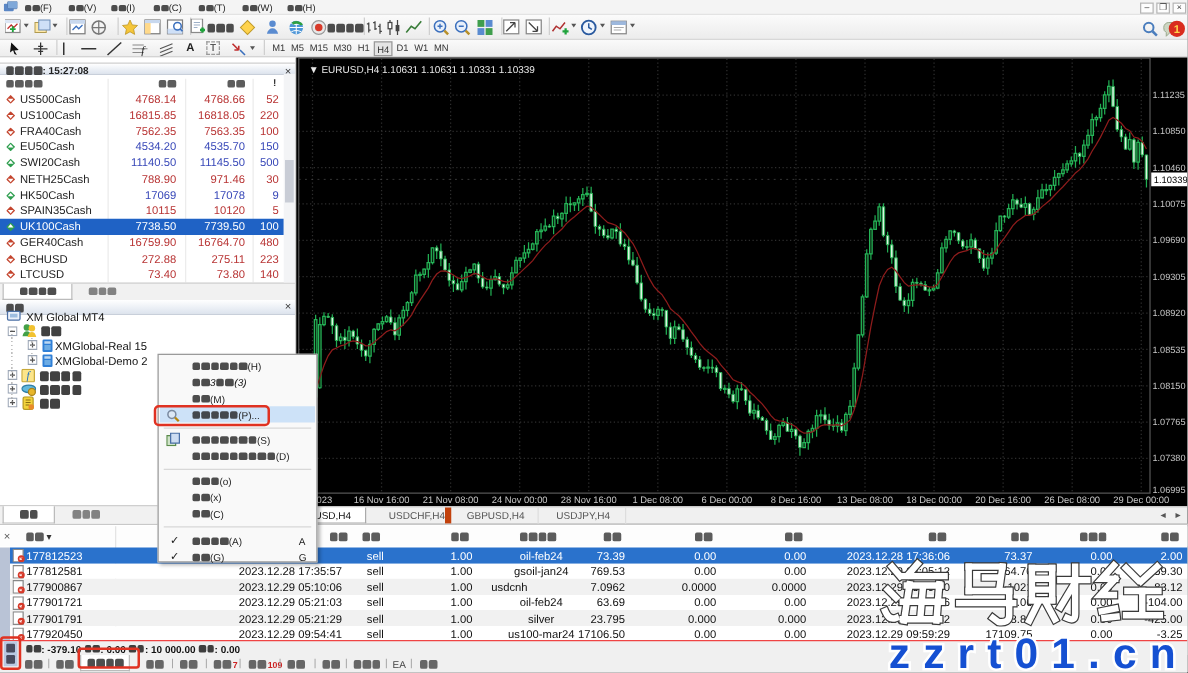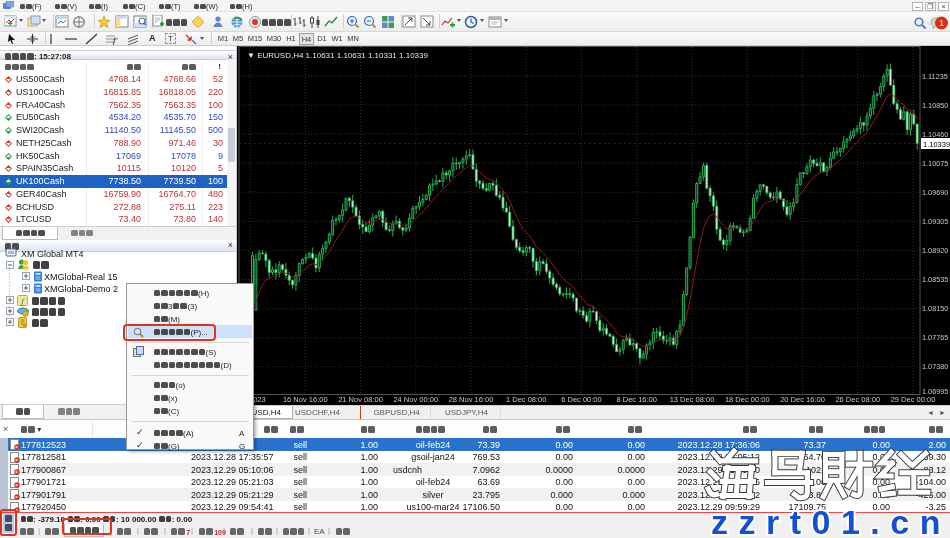--- a/index.html
+++ b/index.html
@@ -446,21 +446,21 @@
       <text x="344.5" y="356" font-size="7.5" fill="#c8c8c8" text-anchor="middle" font-family="Liberation Sans">6 Dec 00:00</text>
       <text x="399.75" y="356" font-size="7.5" fill="#c8c8c8" text-anchor="middle" font-family="Liberation Sans">8 Dec 16:00</text>
       <text x="455" y="356" font-size="7.5" fill="#c8c8c8" text-anchor="middle" font-family="Liberation Sans">13 Dec 08:00</text>
       <text x="510.25" y="356" font-size="7.5" fill="#c8c8c8" text-anchor="middle" font-family="Liberation Sans">18 Dec 00:00</text>
       <text x="565.5" y="356" font-size="7.5" fill="#c8c8c8" text-anchor="middle" font-family="Liberation Sans">20 Dec 16:00</text>
       <text x="620.75" y="356" font-size="7.5" fill="#c8c8c8" text-anchor="middle" font-family="Liberation Sans">26 Dec 08:00</text>
       <text x="676" y="356" font-size="7.5" fill="#c8c8c8" text-anchor="middle" font-family="Liberation Sans">29 Dec 00:00</text>
     </svg>
     <div class="abs" style="left:0;top:359px;width:713px;height:14px;background:#f0f0f0;border-top:1px solid #cfcfcf">
       <span class="abs" style="left:0px;top:0;width:56px;height:13px;background:#fff;border:1px solid #aaa;border-top:none;font-size:8px;color:#111;text-align:left;padding-left:2px;padding-top:1.5px">URUSD,H4</span>
-      <span class="abs" style="left:58px;top:0;width:66px;height:13px;font-size:8px;color:#555;text-align:left;padding-top:1.5px;border-right:1px solid #c2410c">USDCHF,H4</span>
+      <span class="abs" style="left:58px;top:0;width:66px;height:13px;font-size:8px;color:#555;text-align:right;padding-top:1.5px;border-right:5px solid #c2410c">USDCHF,H4</span>
       <span class="abs" style="left:126px;top:0;width:68px;height:13px;font-size:8px;color:#555;text-align:center;padding-top:1.5px;border-right:1px solid #ddd">GBPUSD,H4</span>
       <span class="abs" style="left:196px;top:0;width:68px;height:13px;font-size:8px;color:#555;text-align:center;padding-top:1.5px;border-right:1px solid #ddd">USDJPY,H4</span>
       <span class="abs" style="right:16px;top:3px;font-size:7px;color:#555">◄</span>
       <span class="abs" style="right:4px;top:3px;font-size:7px;color:#555">►</span>
     </div>
   </div>
 <div class="abs" style="left:0;top:419px;width:950px;height:105px;background:#fff;border-top:1px solid #c8c8c8">
     <div class="abs" style="left:0;top:1px;width:950px;height:16px;font-size:8px;color:#333;background:#fdfdfd">
       <span class="abs" style="left:3px;top:3px;color:#555;font-size:9px">×</span>
       <span class="abs" style="left:20px;top:4px"><i class="c7"></i><i class="c7"></i> ▾</span>
@@ -619,21 +619,21 @@
     <span class="abs" style="left:223px;top:2px;color:#999">|</span>
     <span class="abs" style="left:251px;top:2px;color:#999">|</span>
     <span class="abs" style="left:276px;top:2px;color:#999">|</span>
     <span class="abs" style="left:308px;top:2px;color:#999">|</span>
     <span class="abs" style="left:328px;top:2px;color:#999">|</span>
   </div>
 <div class="abs" style="left:126px;top:283px;width:128px;height:167px;background:#f9f9f9;border:1px solid #9a9a9a;box-shadow:2px 2px 3px rgba(0,0,0,.3);font-size:8px;color:#222">
     <div class="abs" style="left:1px;top:2px;width:124px;height:13px;">
       <span style="position:absolute;left:25px;top:2.5px;white-space:nowrap"><i class="c7"></i><i class="c7"></i><i class="c7"></i><i class="c7"></i><i class="c7"></i><i class="c7"></i>(H)</span>
     </div>
-    <div class="abs" style="left:1px;top:15px;width:124px;height:13px;">
+    <div class="abs" style="left:1px;top:15px;width:124px;height:13px;font-style:italic;">
       <span style="position:absolute;left:25px;top:2.5px;white-space:nowrap"><i class="c7"></i><i class="c7"></i>3<i class="c7"></i><i class="c7"></i>(3)</span>
     </div>
     <div class="abs" style="left:1px;top:28px;width:124px;height:13px;">
       <span style="position:absolute;left:25px;top:2.5px;white-space:nowrap"><i class="c7"></i><i class="c7"></i>(M)</span>
     </div>
     <div class="abs" style="left:1px;top:41px;width:124px;height:13px;background:#cde2f8;">
       <span style="position:absolute;left:25px;top:2.5px;white-space:nowrap"><i class="c7"></i><i class="c7"></i><i class="c7"></i><i class="c7"></i><i class="c7"></i>(P)...</span>
     </div>
     <svg class="abs" style="left:6px;top:43px" width="11" height="11">
       <circle cx="4.5" cy="4.5" r="3.2" fill="#dce8f5" stroke="#7a8aa0" stroke-width="1.2"></circle>

